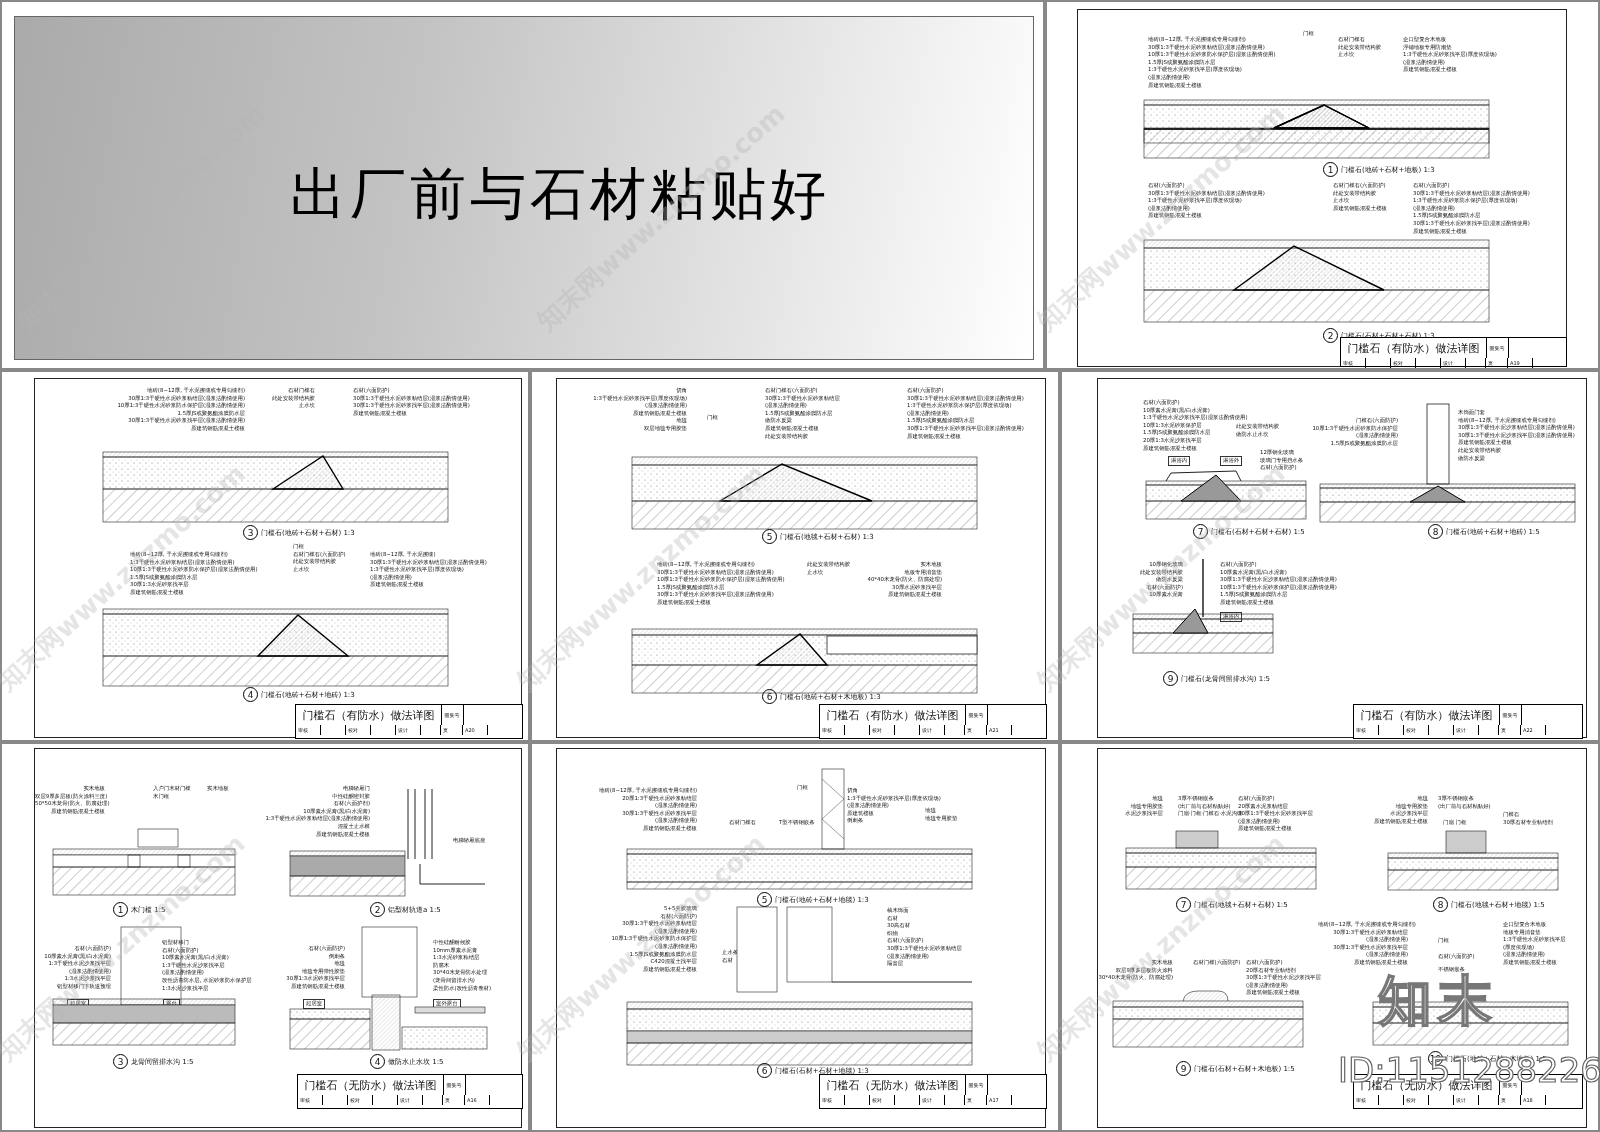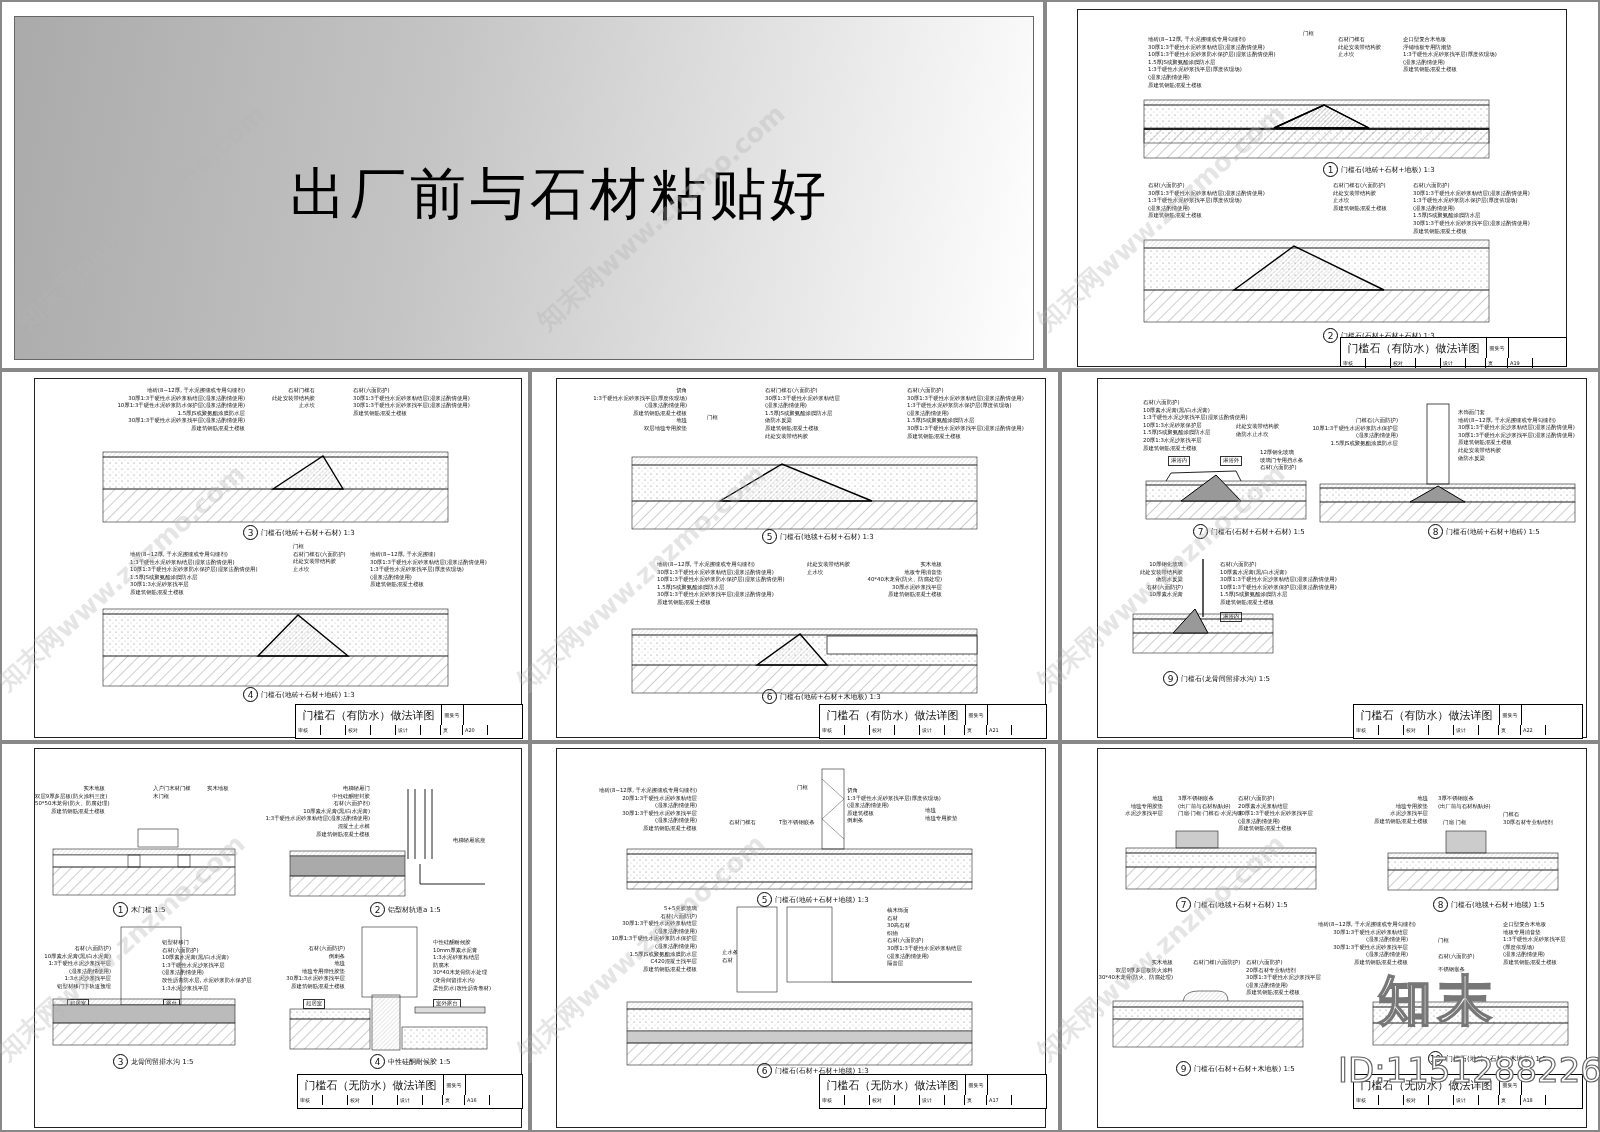--- a/index.html
+++ b/index.html
@@ -507,21 +507,21 @@
     <svg style="left:255px;top:178px;" width="200" height="125">
       <rect x="72" y="0" width="55" height="70" fill="none" stroke="#222" stroke-width="0.6"></rect>
       <rect x="0" y="82" width="80" height="10" fill="url(#dots)" stroke="#222" stroke-width="0.6"></rect>
       <rect x="0" y="92" width="80" height="30" fill="url(#hatch)" stroke="#222" stroke-width="0.6"></rect>
       <rect x="82" y="68" width="28" height="55" fill="url(#fine)" stroke="#222" stroke-width="0.6"></rect>
       <rect x="125" y="80" width="70" height="6" fill="#ddd" stroke="#222" stroke-width="0.6"></rect>
       <rect x="112" y="100" width="85" height="22" fill="url(#dots)" stroke="#222" stroke-width="0.6"></rect>
     </svg>
     <div class="caption" style="left:335px;top:305px;">
       <span class="num">4</span>
-      <span>中性硅酮耐候胶  1:5</span>
+      <span>做防水止水坎  1:5</span>
     </div>
     <div class="titleblock" style="left:262px;top:325px;width:226px;height:35px;">
       <div class="tb-title">门槛石（无防水）做法详图</div>
       <div class="tb-tuji">图集号</div>
       <div class="tb-row">
         <span style="width:25px">审核</span>
           <span style="width:25px"></span>
         <span style="width:25px">校对</span>
           <span style="width:25px"></span>
         <span style="width:25px">设计</span>

